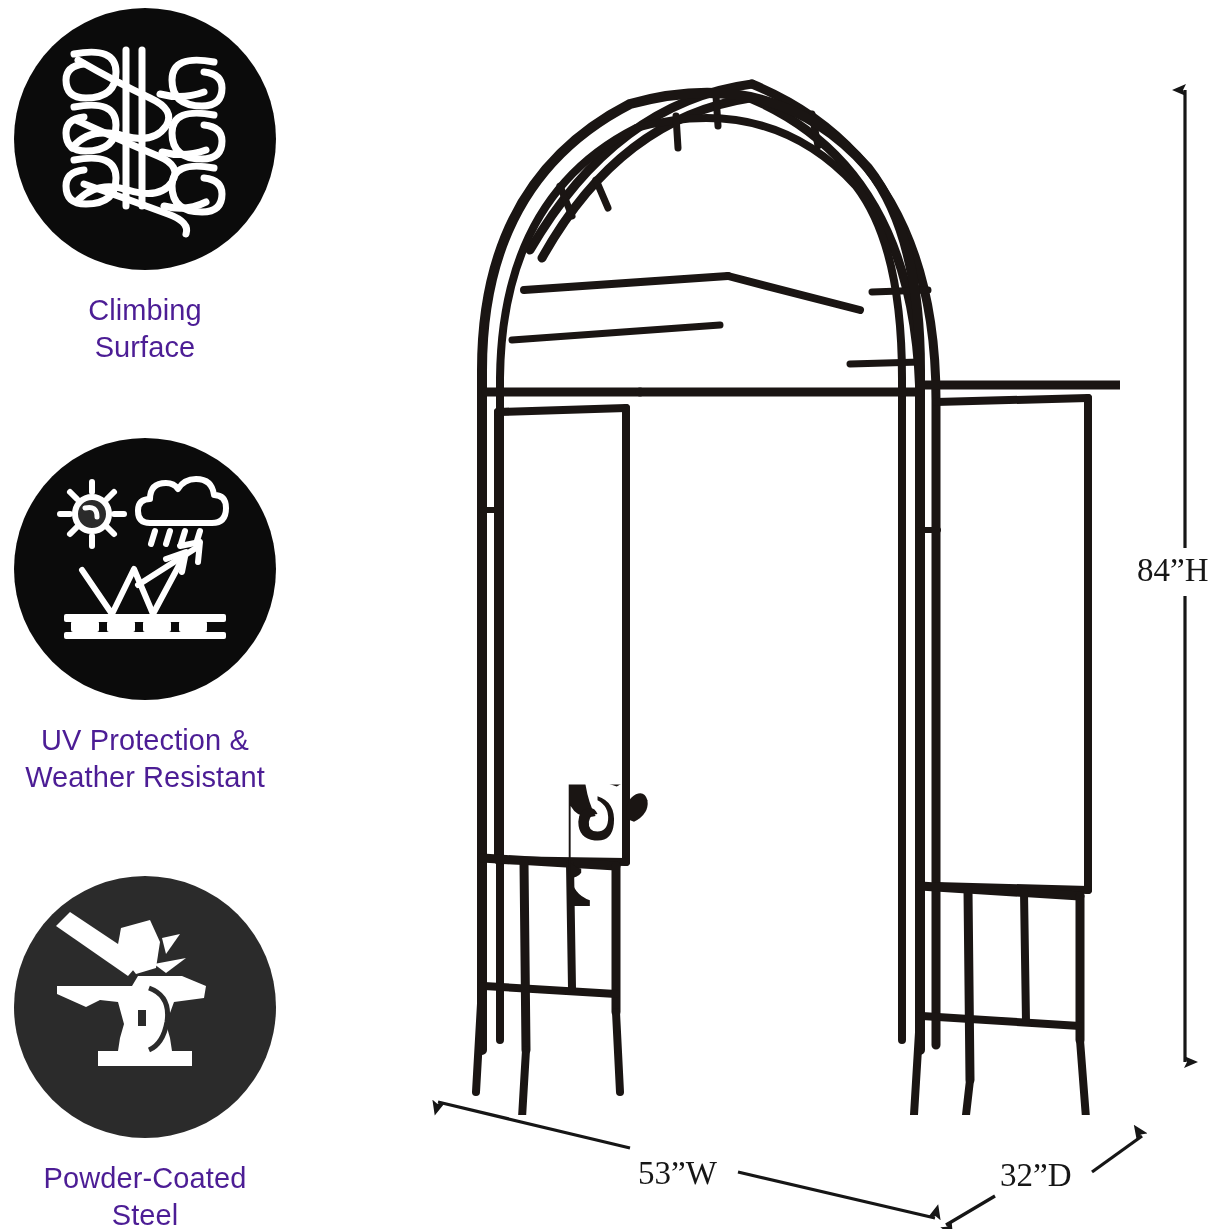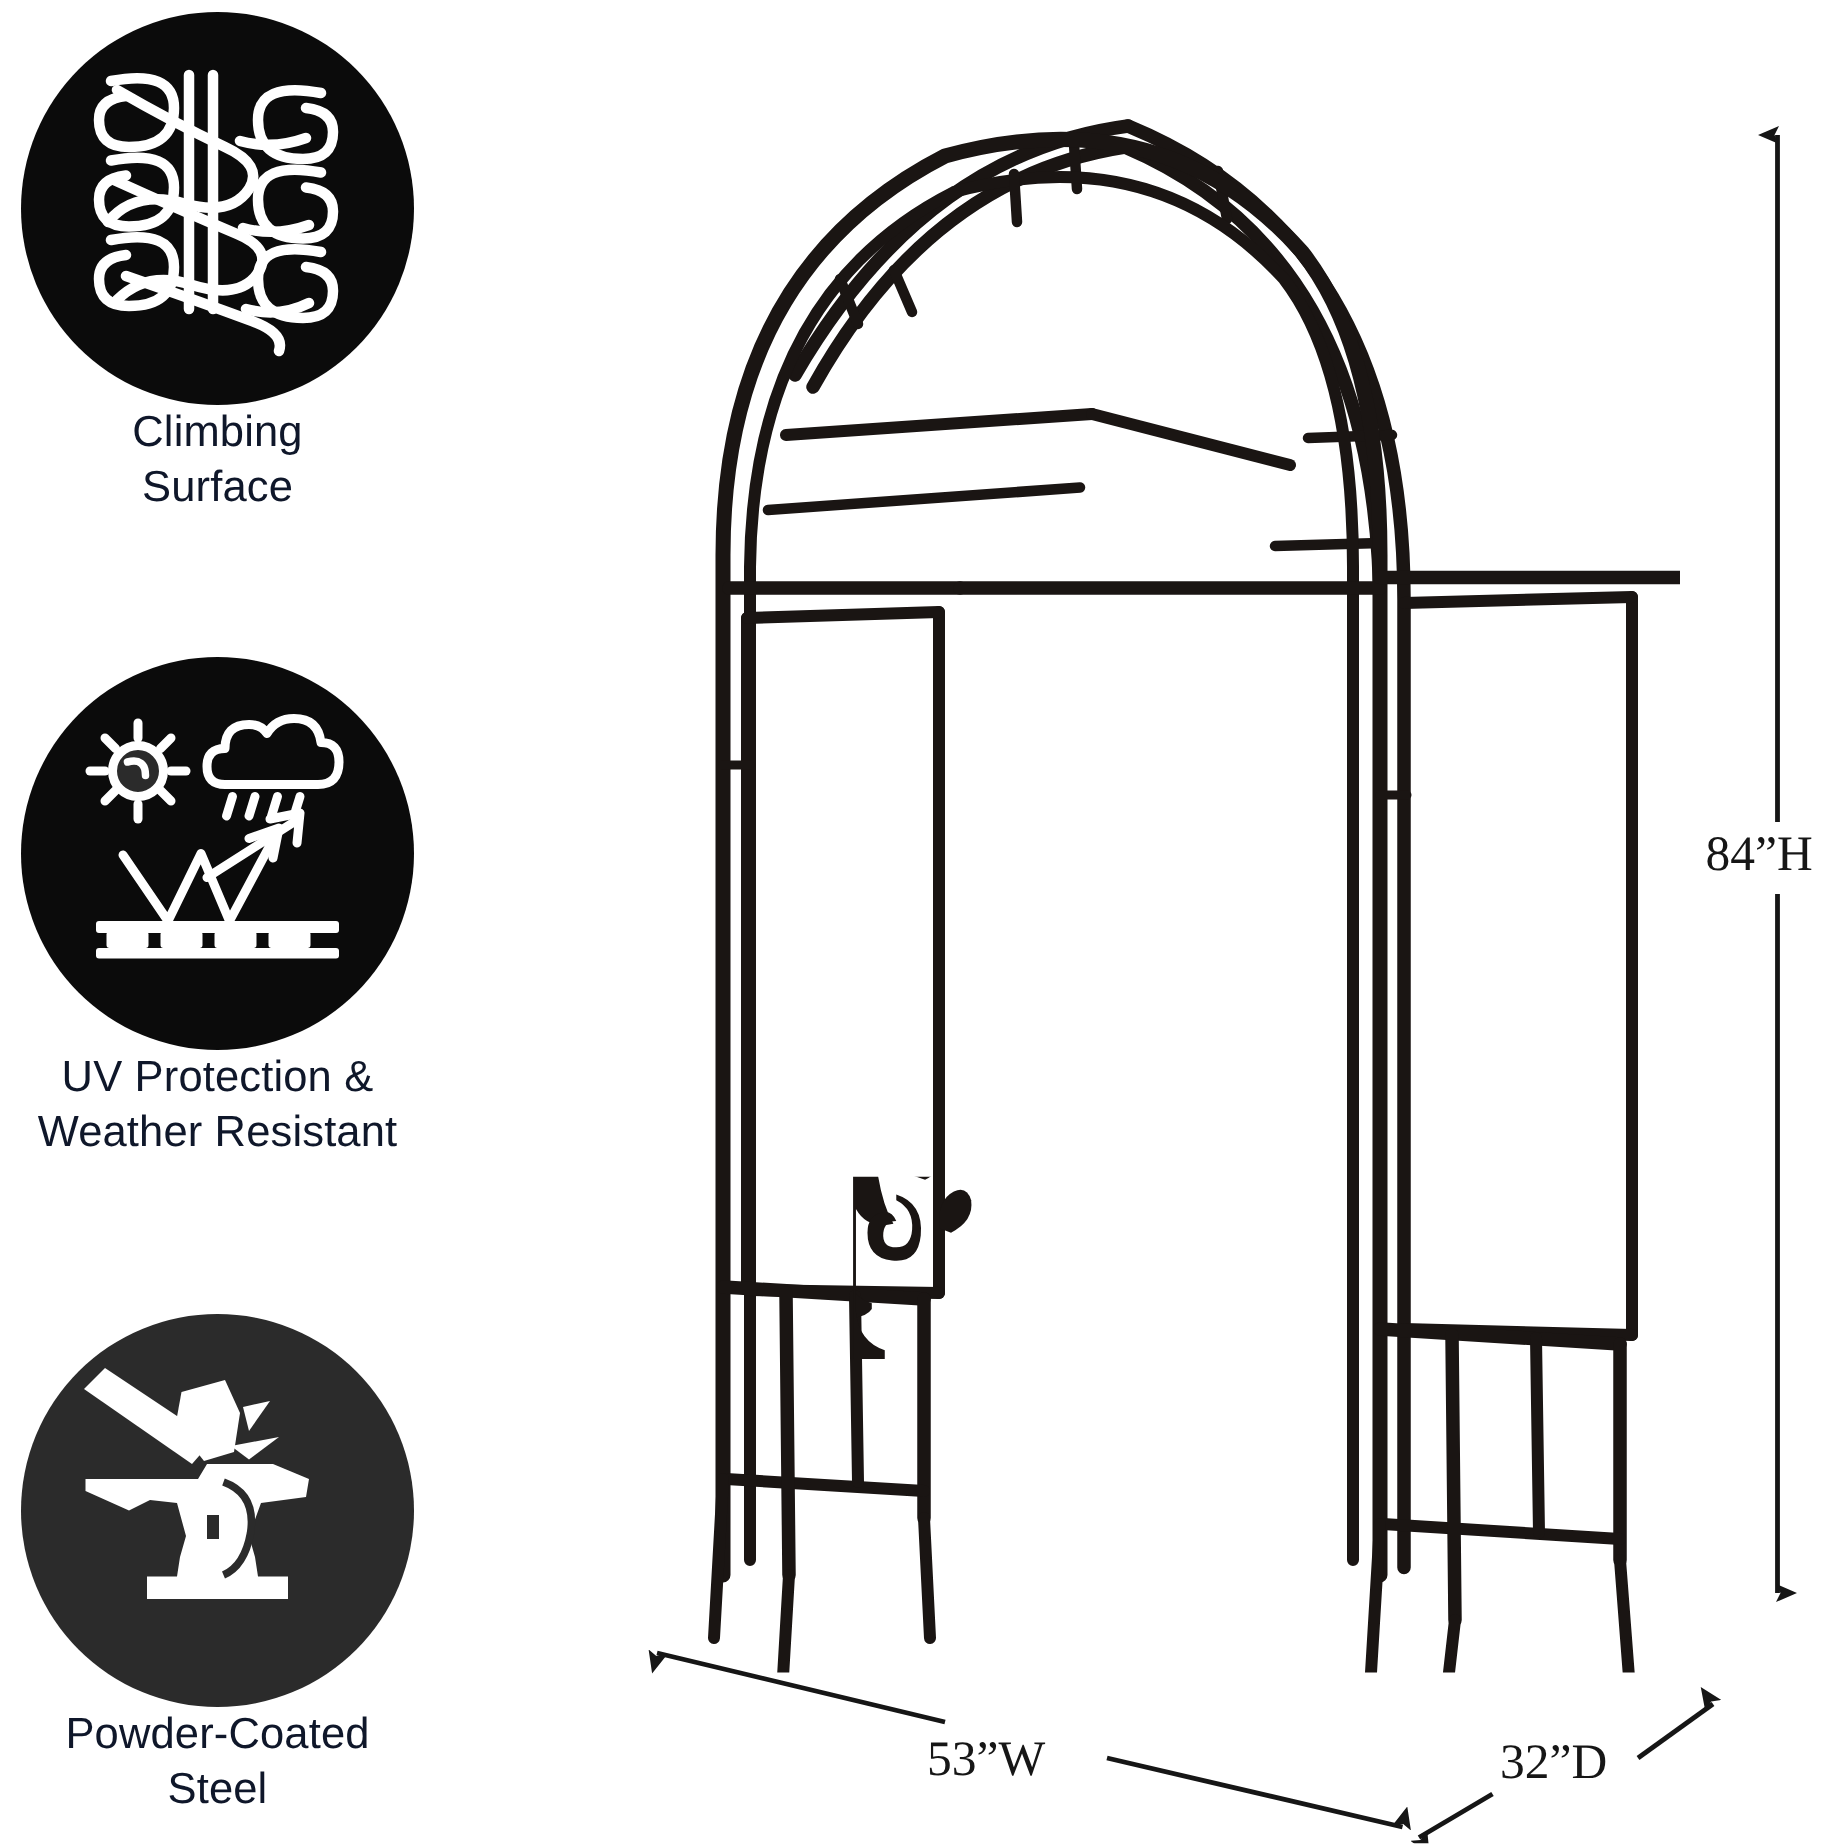--- a/index.html
+++ b/index.html
@@ -33,24 +33,24 @@
     width: 262px;
     height: 262px;
     border-radius: 50%;
     margin: 0 auto;
     display: block;
     position: relative;
   }
   .feature-badge svg { display: block; width: 100%; height: 100%; }
 
   .feature-label {
-    margin-top: 0;
+    margin-top: 22px;
     font-size: 29px;
     line-height: 1.28;
-    color: #0f172a;
+    color: #4c1d95;
     font-family: "Liberation Sans", sans-serif;
     letter-spacing: 0.1px;
     white-space: pre-line;
   }
 
   #feature-1 { top: 8px;   }
   #feature-2 { top: 438px; }
   #feature-3 { top: 876px; }
 
   
@@ -73,21 +73,21 @@
   #dims svg { display: block; width: 1214px; height: 1229px; }
 
   .dim-text {
     position: absolute;
     font-family: "Liberation Serif", serif;
     font-size: 33px;
     color: #161616;
     white-space: nowrap;
   }
   #dim-height-label { left: 1137px; top: 552px; }
-  #dim-width-label  { left: 618px;  top: 1155px; }
+  #dim-width-label  { left: 638px;  top: 1155px; }
   #dim-depth-label  { left: 1000px; top: 1157px; }
 </style>
 </head>
 <body>
 
 <div id="page">
 
   <div class="feature" id="feature-1">
     <div class="feature-badge">
       <svg viewBox="0 0 262 262" xmlns="http://www.w3.org/2000/svg" aria-hidden="true">

